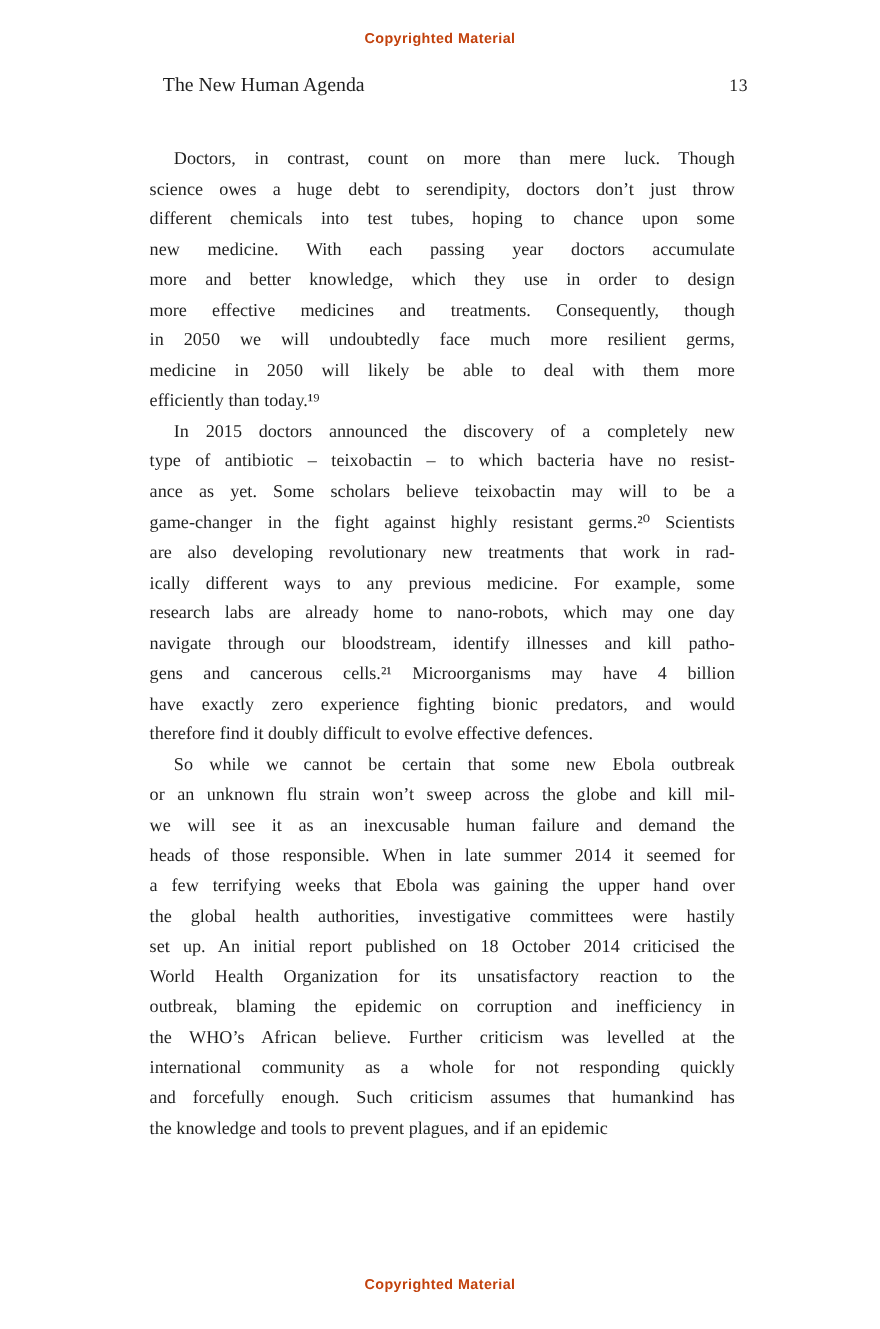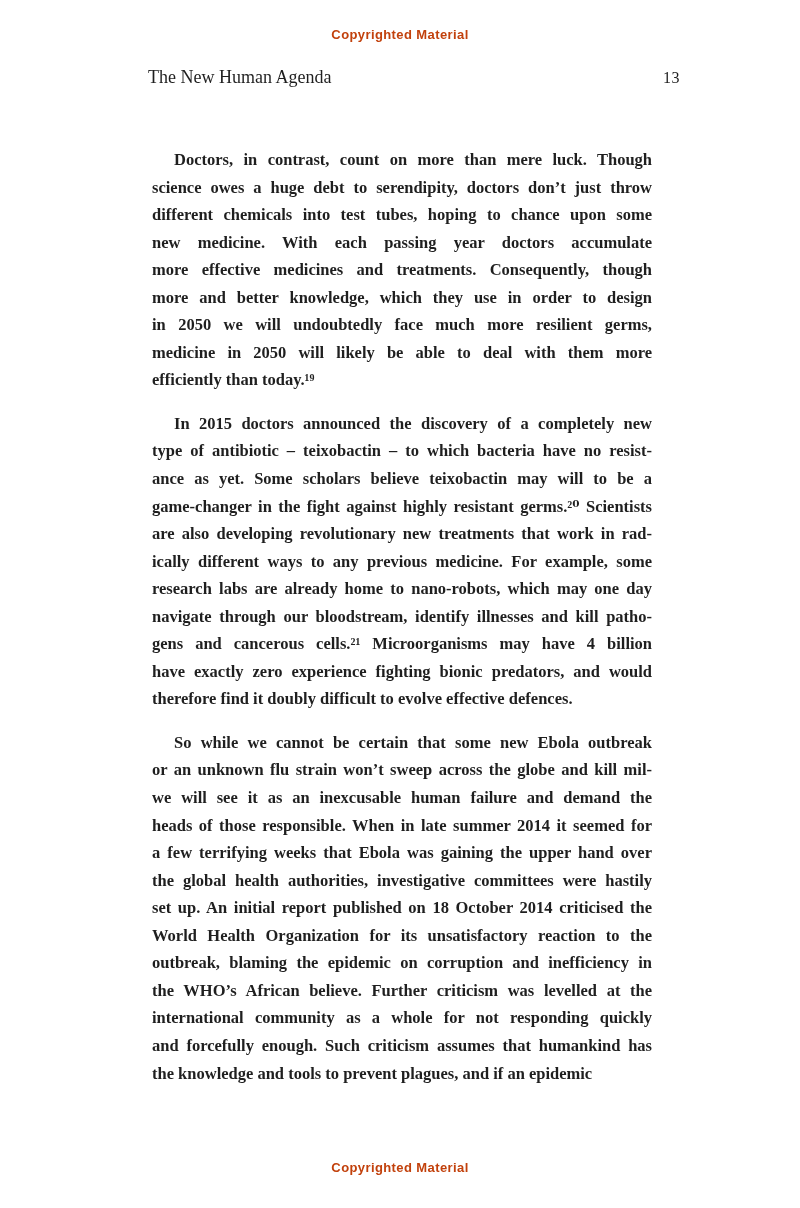--- a/index.html
+++ b/index.html
@@ -38,21 +38,21 @@
   .chapter-title { font-size: 18px; }
   .page-number { font-size: 16px; letter-spacing: 0.5px; text-align: center; }
   .page-body {
     position: absolute;
     top: 130px;
     left: 136px;
     width: 532px;
     font-size: 16.5px;
     line-height: 27.55px;
   }
-  .paragraph { margin: 16px; font-weight: bold; }
+  .paragraph { margin: 0; }
   .line {
     text-align: justify;
     text-align-last: justify;
     white-space: normal;
   }
   .line.first { padding-left: 22px; }
   .line.last { text-align-last: left; }
 </style>
 </head>
 <body>
@@ -63,22 +63,22 @@
   <span class="chapter-title">The New Human Agenda</span>
   <span class="page-number">13</span>
 </div>
 
 <div class="page-body">
     <div class="paragraph">
       <div class="line first">Doctors, in contrast, count on more than mere luck. Though</div>
       <div class="line">science owes a huge debt to serendipity, doctors don’t just throw</div>
       <div class="line">different chemicals into test tubes, hoping to chance upon some</div>
       <div class="line">new medicine. With each passing year doctors accumulate</div>
+      <div class="line">more and better knowledge, which they use in order to design</div>
       <div class="line">more effective medicines and treatments. Consequently, though</div>
-      <div class="line">more and better knowledge, which they use in order to design</div>
       <div class="line">in 2050 we will undoubtedly face much more resilient germs,</div>
       <div class="line">medicine in 2050 will likely be able to deal with them more</div>
       <div class="line last">efficiently than today.¹⁹</div>
     </div>
     <div class="paragraph">
       <div class="line first">In 2015 doctors announced the discovery of a completely new</div>
       <div class="line">type of antibiotic – teixobactin – to which bacteria have no resist-</div>
       <div class="line">ance as yet. Some scholars believe teixobactin may will to be a</div>
       <div class="line">game-changer in the fight against highly resistant germs.²⁰ Scientists</div>
       <div class="line">are also developing revolutionary new treatments that work in rad-</div>

